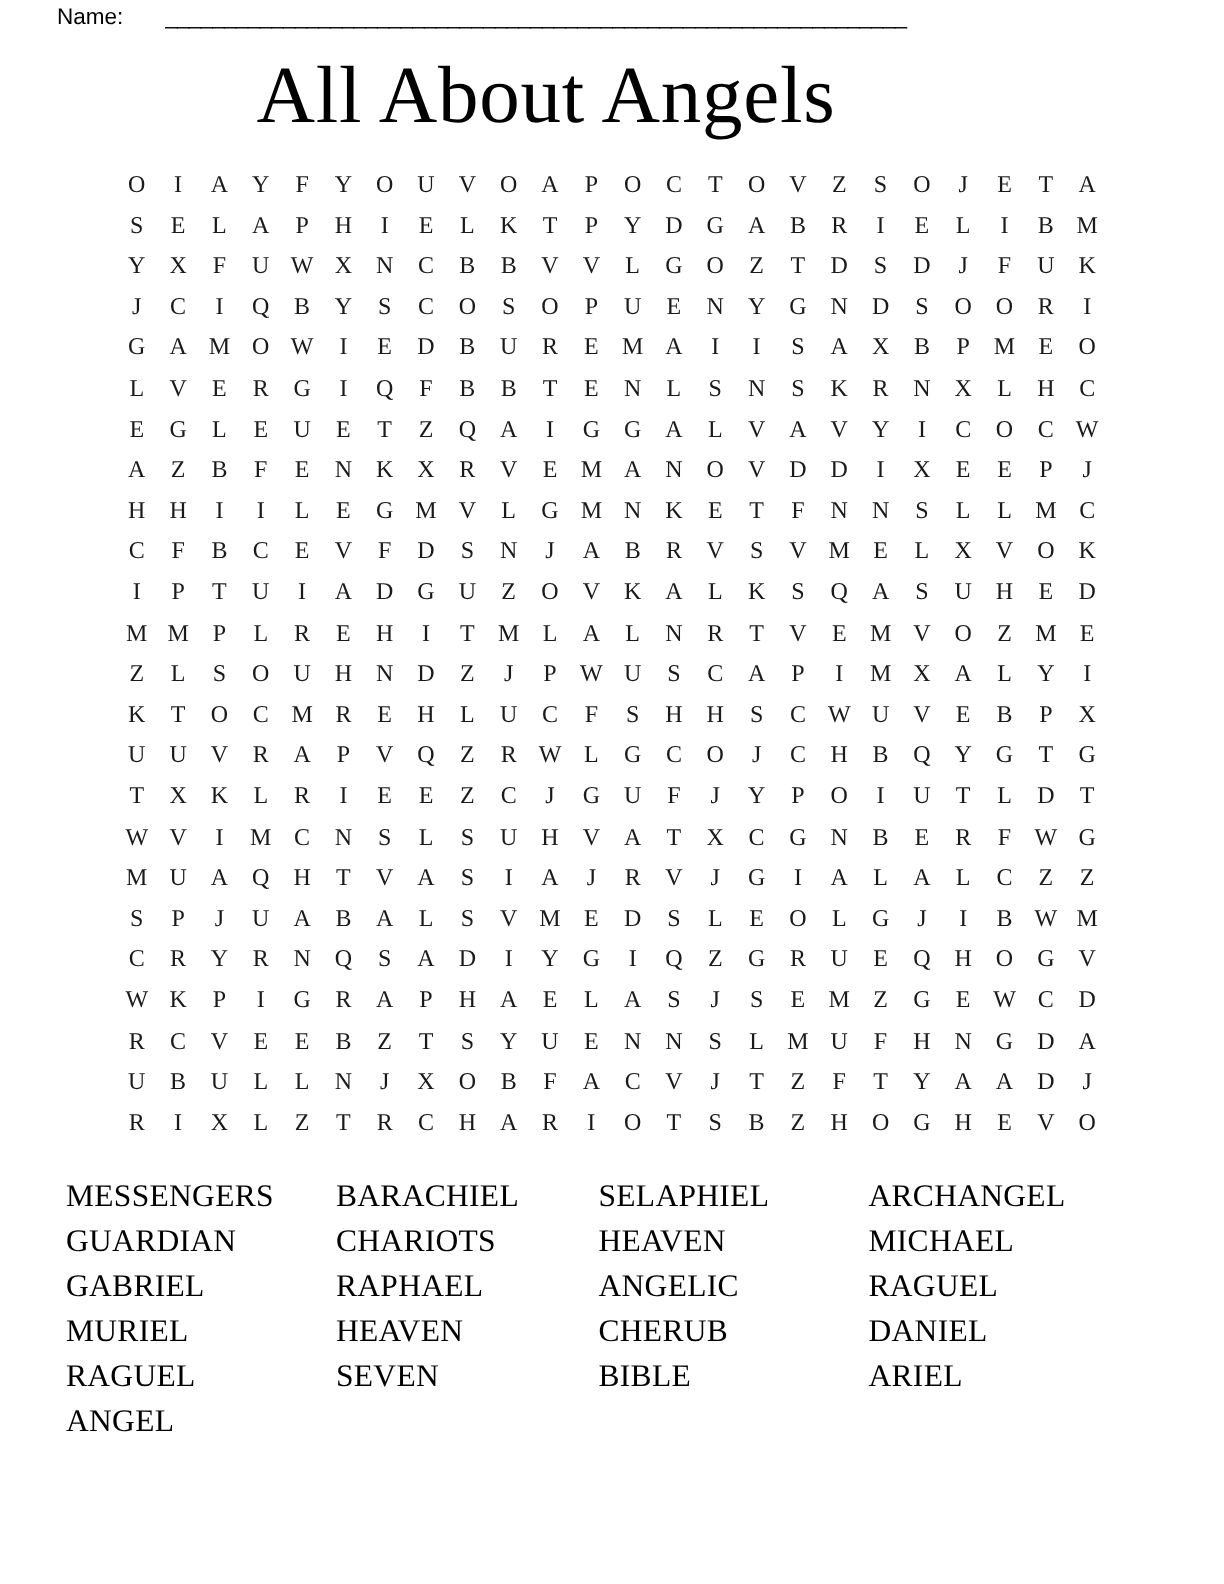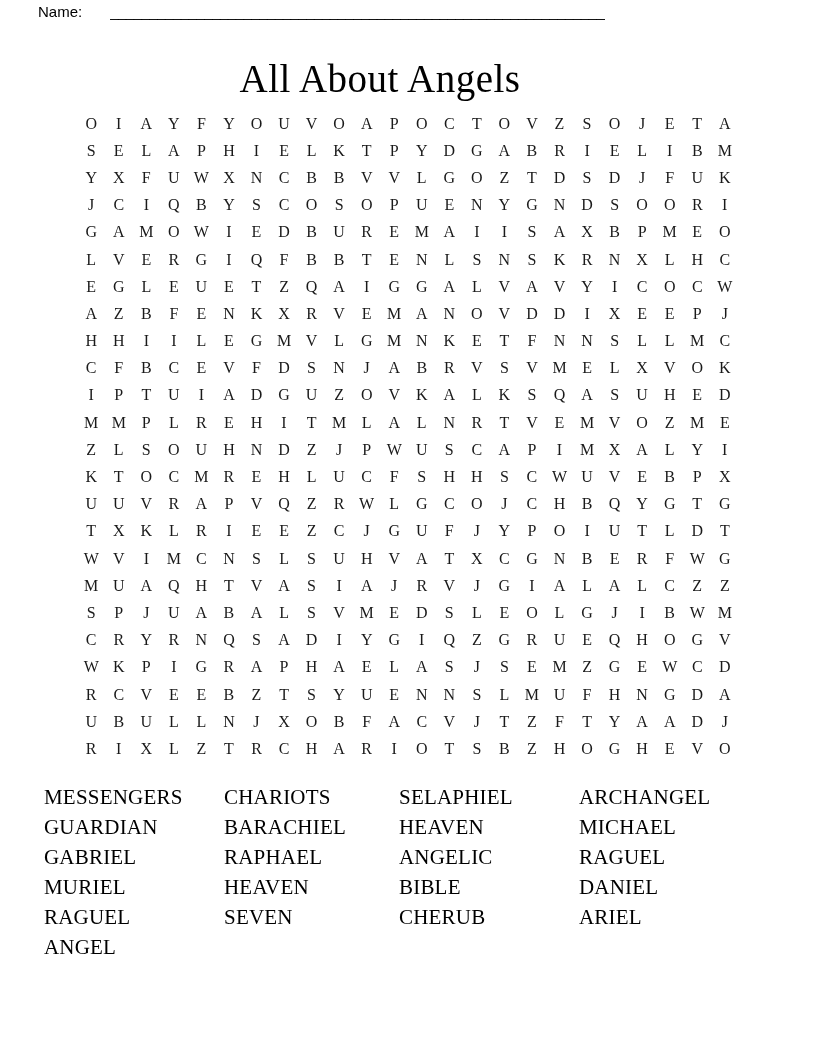--- a/index.html
+++ b/index.html
@@ -45,25 +45,25 @@
   }
 
   
   .puzzle-title {
     position: absolute;
     left: 0;
     top: 36px;
     width: 728px;
     text-align: center;
     font-family: "Liberation Serif", "DejaVu Serif", serif;
-    font-size: 39px;
+    font-size: 54px;
     font-weight: normal;
     line-height: 54px;
     letter-spacing: 0.5px;
-    margin: 16px;
+    margin: 0;
   }
 
   
   .grid-wrap {
     position: absolute;
     left: 78px;
     top: 110px;
     width: 660px;
   }
   .grid-row {
@@ -745,32 +745,32 @@
 <div class="wordlist">
     <div class="word-col">
       <div class="word-item">MESSENGERS</div>
       <div class="word-item">GUARDIAN</div>
       <div class="word-item">GABRIEL</div>
       <div class="word-item">MURIEL</div>
       <div class="word-item">RAGUEL</div>
       <div class="word-item">ANGEL</div>
     </div>
     <div class="word-col">
+      <div class="word-item">BARACHIEL</div>
       <div class="word-item">CHARIOTS</div>
-      <div class="word-item">BARACHIEL</div>
       <div class="word-item">RAPHAEL</div>
       <div class="word-item">HEAVEN</div>
       <div class="word-item">SEVEN</div>
     </div>
     <div class="word-col">
       <div class="word-item">SELAPHIEL</div>
       <div class="word-item">HEAVEN</div>
       <div class="word-item">ANGELIC</div>
+      <div class="word-item">CHERUB</div>
       <div class="word-item">BIBLE</div>
-      <div class="word-item">CHERUB</div>
     </div>
     <div class="word-col">
       <div class="word-item">ARCHANGEL</div>
       <div class="word-item">MICHAEL</div>
       <div class="word-item">RAGUEL</div>
       <div class="word-item">DANIEL</div>
       <div class="word-item">ARIEL</div>
     </div>
   </div>
 

